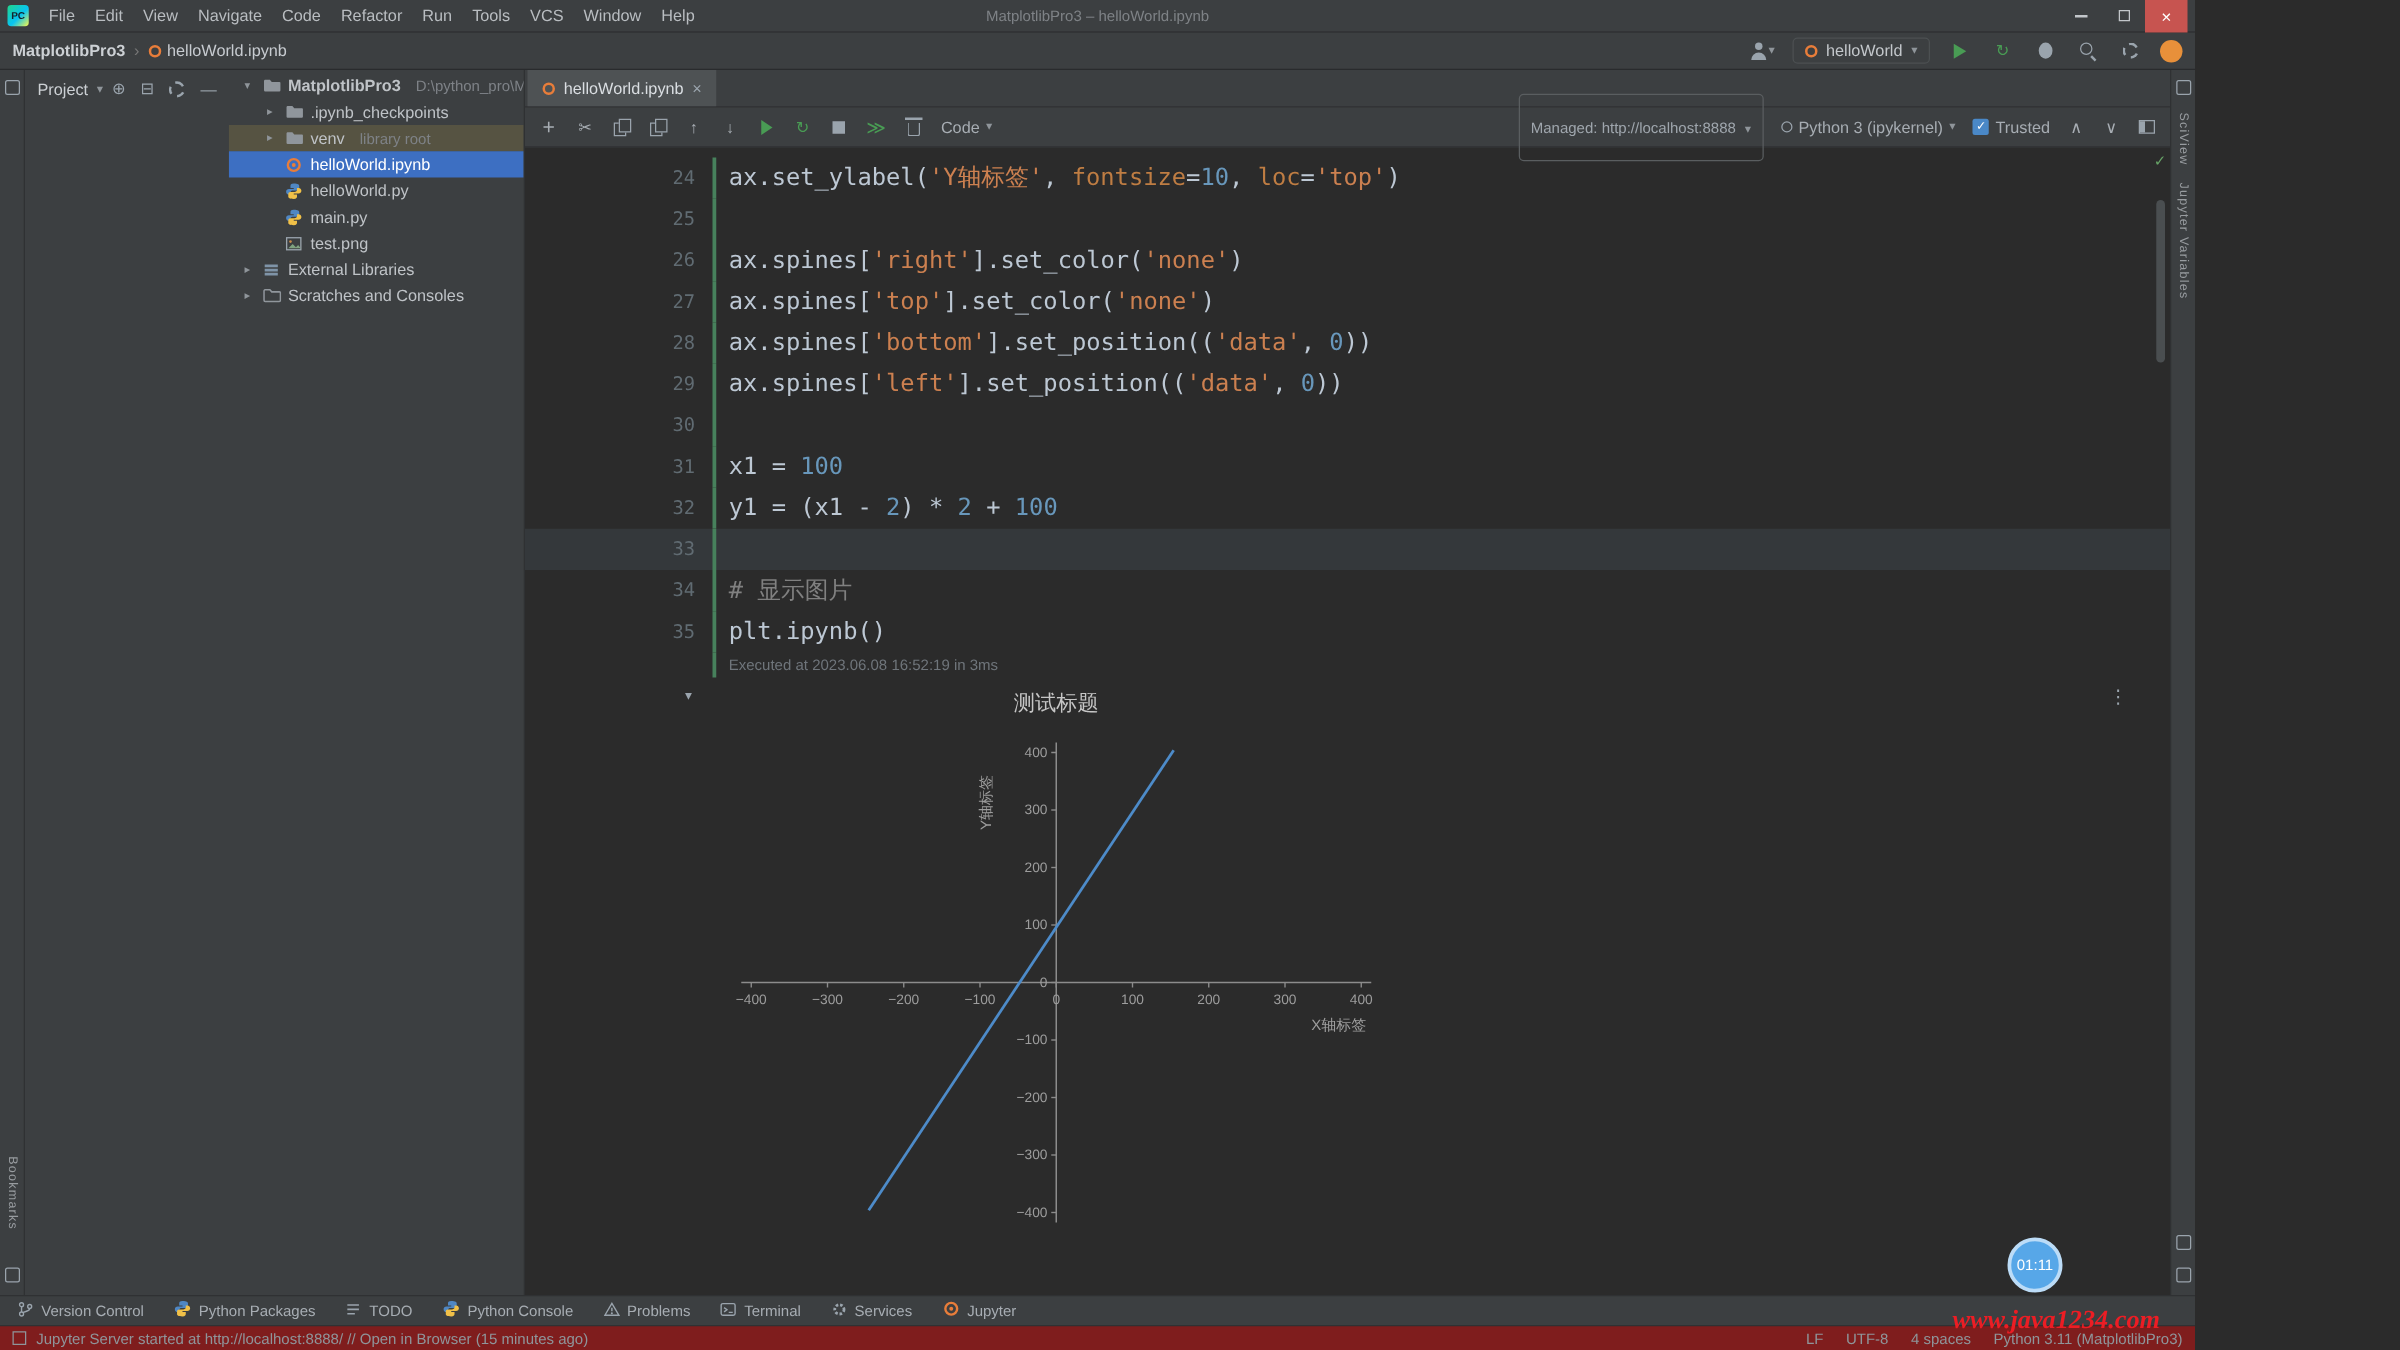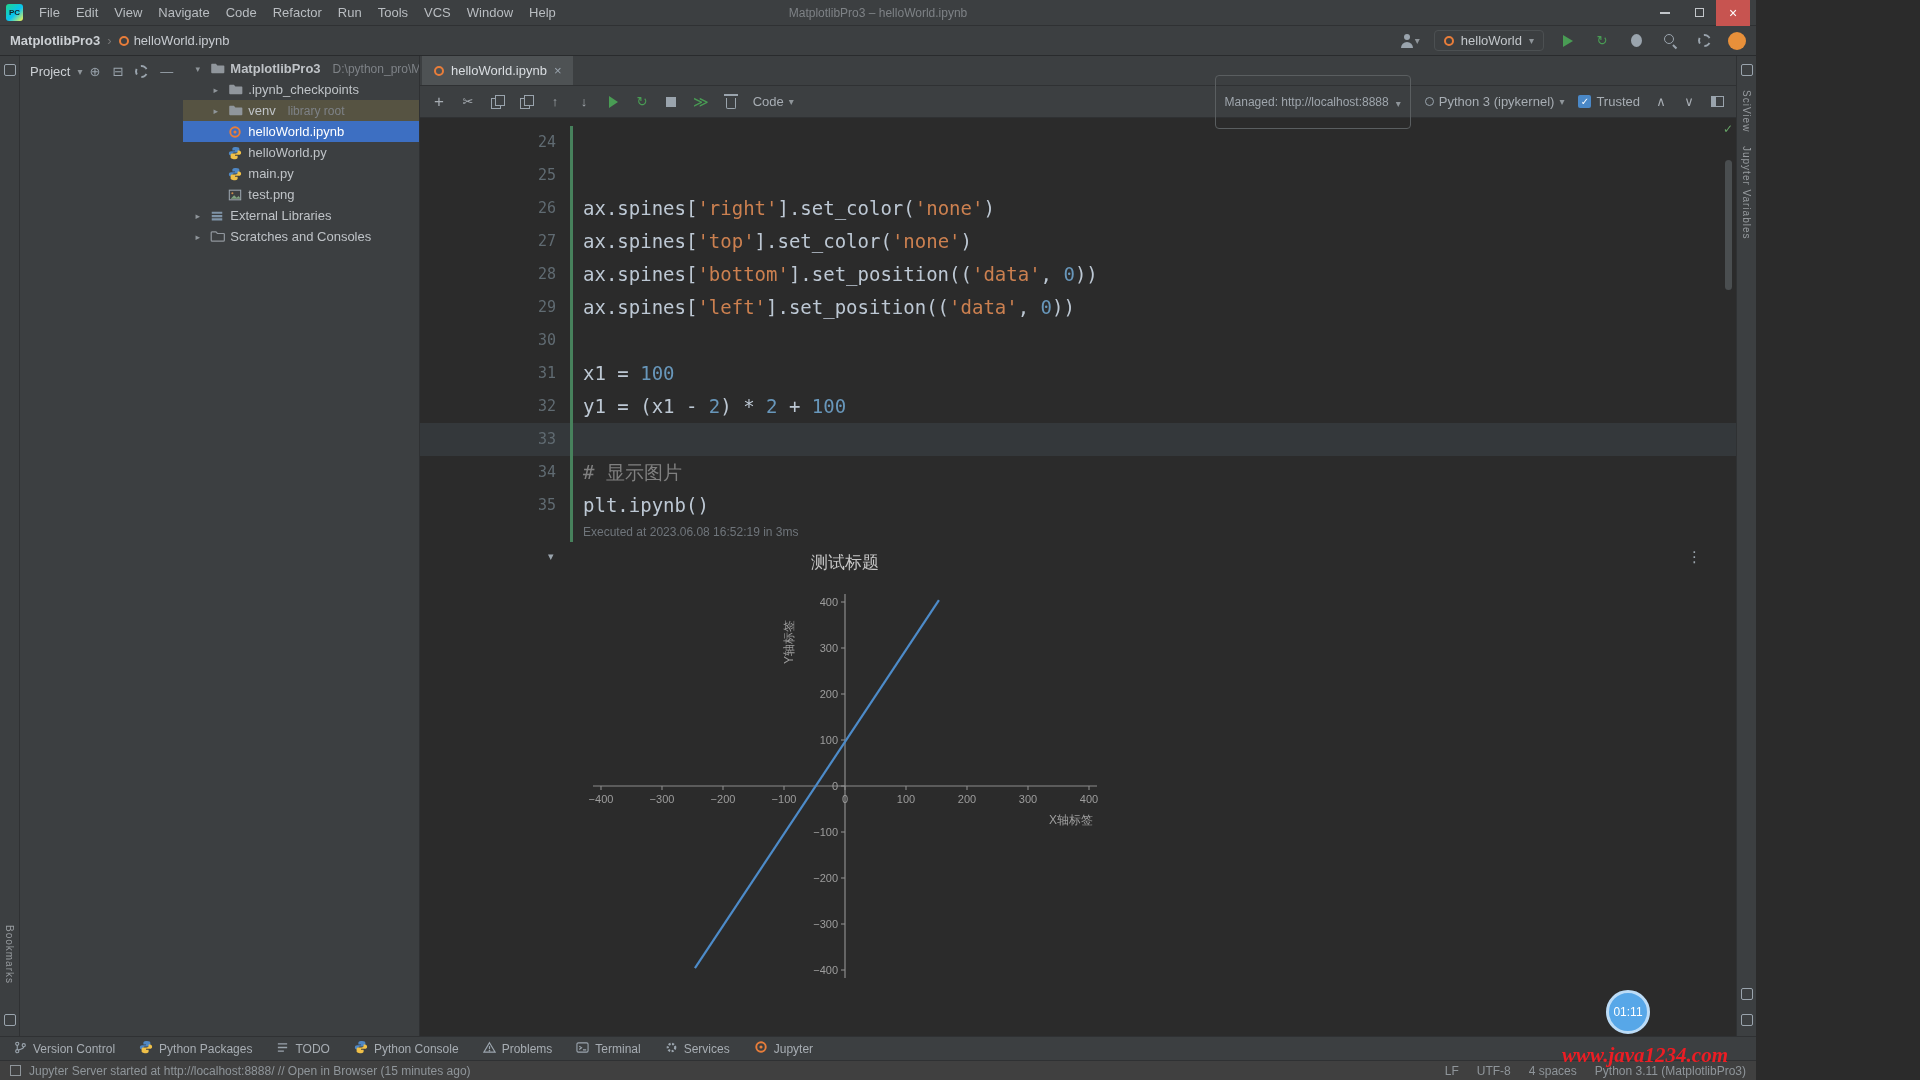--- a/index.html
+++ b/index.html
@@ -115,21 +115,21 @@
 
   
   .scroll-strip{position:absolute;right:0;top:0;bottom:0;width:15px}
   .insp-check{position:absolute;top:4px;right:3px;color:#67a467;font-size:12px}
   .thumb{position:absolute;top:42px;right:4px;width:7px;height:130px;background:#4a4e50;border-radius:4px}
 
   
   .bottom-bar{height:24px;background:#3c3f41;border-top:1px solid #2f3133;display:flex;align-items:center;
     padding:0 14px;gap:24px;font-size:12px;color:#a7adb3;flex:0 0 auto}
   .bb-item{display:flex;align-items:center;gap:6px}
-  .status-bar{height:20px;background:#404040;border-top:1px solid #2f3133;display:flex;align-items:center;
+  .status-bar{height:20px;background:#7f1d1d;border-top:1px solid #2f3133;display:flex;align-items:center;
     padding:0 10px;font-size:12px;color:#8f959a;flex:0 0 auto}
   .sb-left{display:flex;align-items:center;gap:8px;min-width:0}
   .sb-right{margin-left:auto;display:flex;gap:18px;align-items:center}
   .sb-grid{width:11px;height:11px;border:1.4px solid #8f959a}
 
   
   .watermark{position:absolute;right:28px;bottom:12px;color:#ec1d24;z-index:20;
     font:italic bold 21px "Liberation Serif","DejaVu Serif",serif}
   .timer{position:absolute;right:106px;bottom:46px;width:44px;height:44px;border-radius:50%;
     background:#57a7e8;border:3px solid #bcdcf7;color:#fff;display:flex;align-items:center;
@@ -381,20 +381,21 @@
               <span class="i-layout"></span>
             </span>
         </span>
       </div>
 
       <div class="editor-body">
         <div class="code-block" id="code-rows">
             <div class="code-row">
               <span class="ln">24</span>
               <span class="cellbar"></span>
+              <span class="code-text"><span class="pl">ax.set_ylabel(</span><span class="st">'Y轴标签'</span><span class="pl">, </span><span class="pa">fontsize</span><span class="pl">=</span><span class="nu">10</span><span class="pl">, </span><span class="pa">loc</span><span class="pl">=</span><span class="st">'top'</span><span class="pl">)</span></span>
             </div>
             <div class="code-row">
               <span class="ln">25</span>
               <span class="cellbar"></span>
               <span class="code-text"></span>
             </div>
             <div class="code-row">
               <span class="ln">26</span>
               <span class="cellbar"></span>
               <span class="code-text"><span class="pl">ax.spines[</span><span class="st">'right'</span><span class="pl">].set_color(</span><span class="st">'none'</span><span class="pl">)</span></span>

